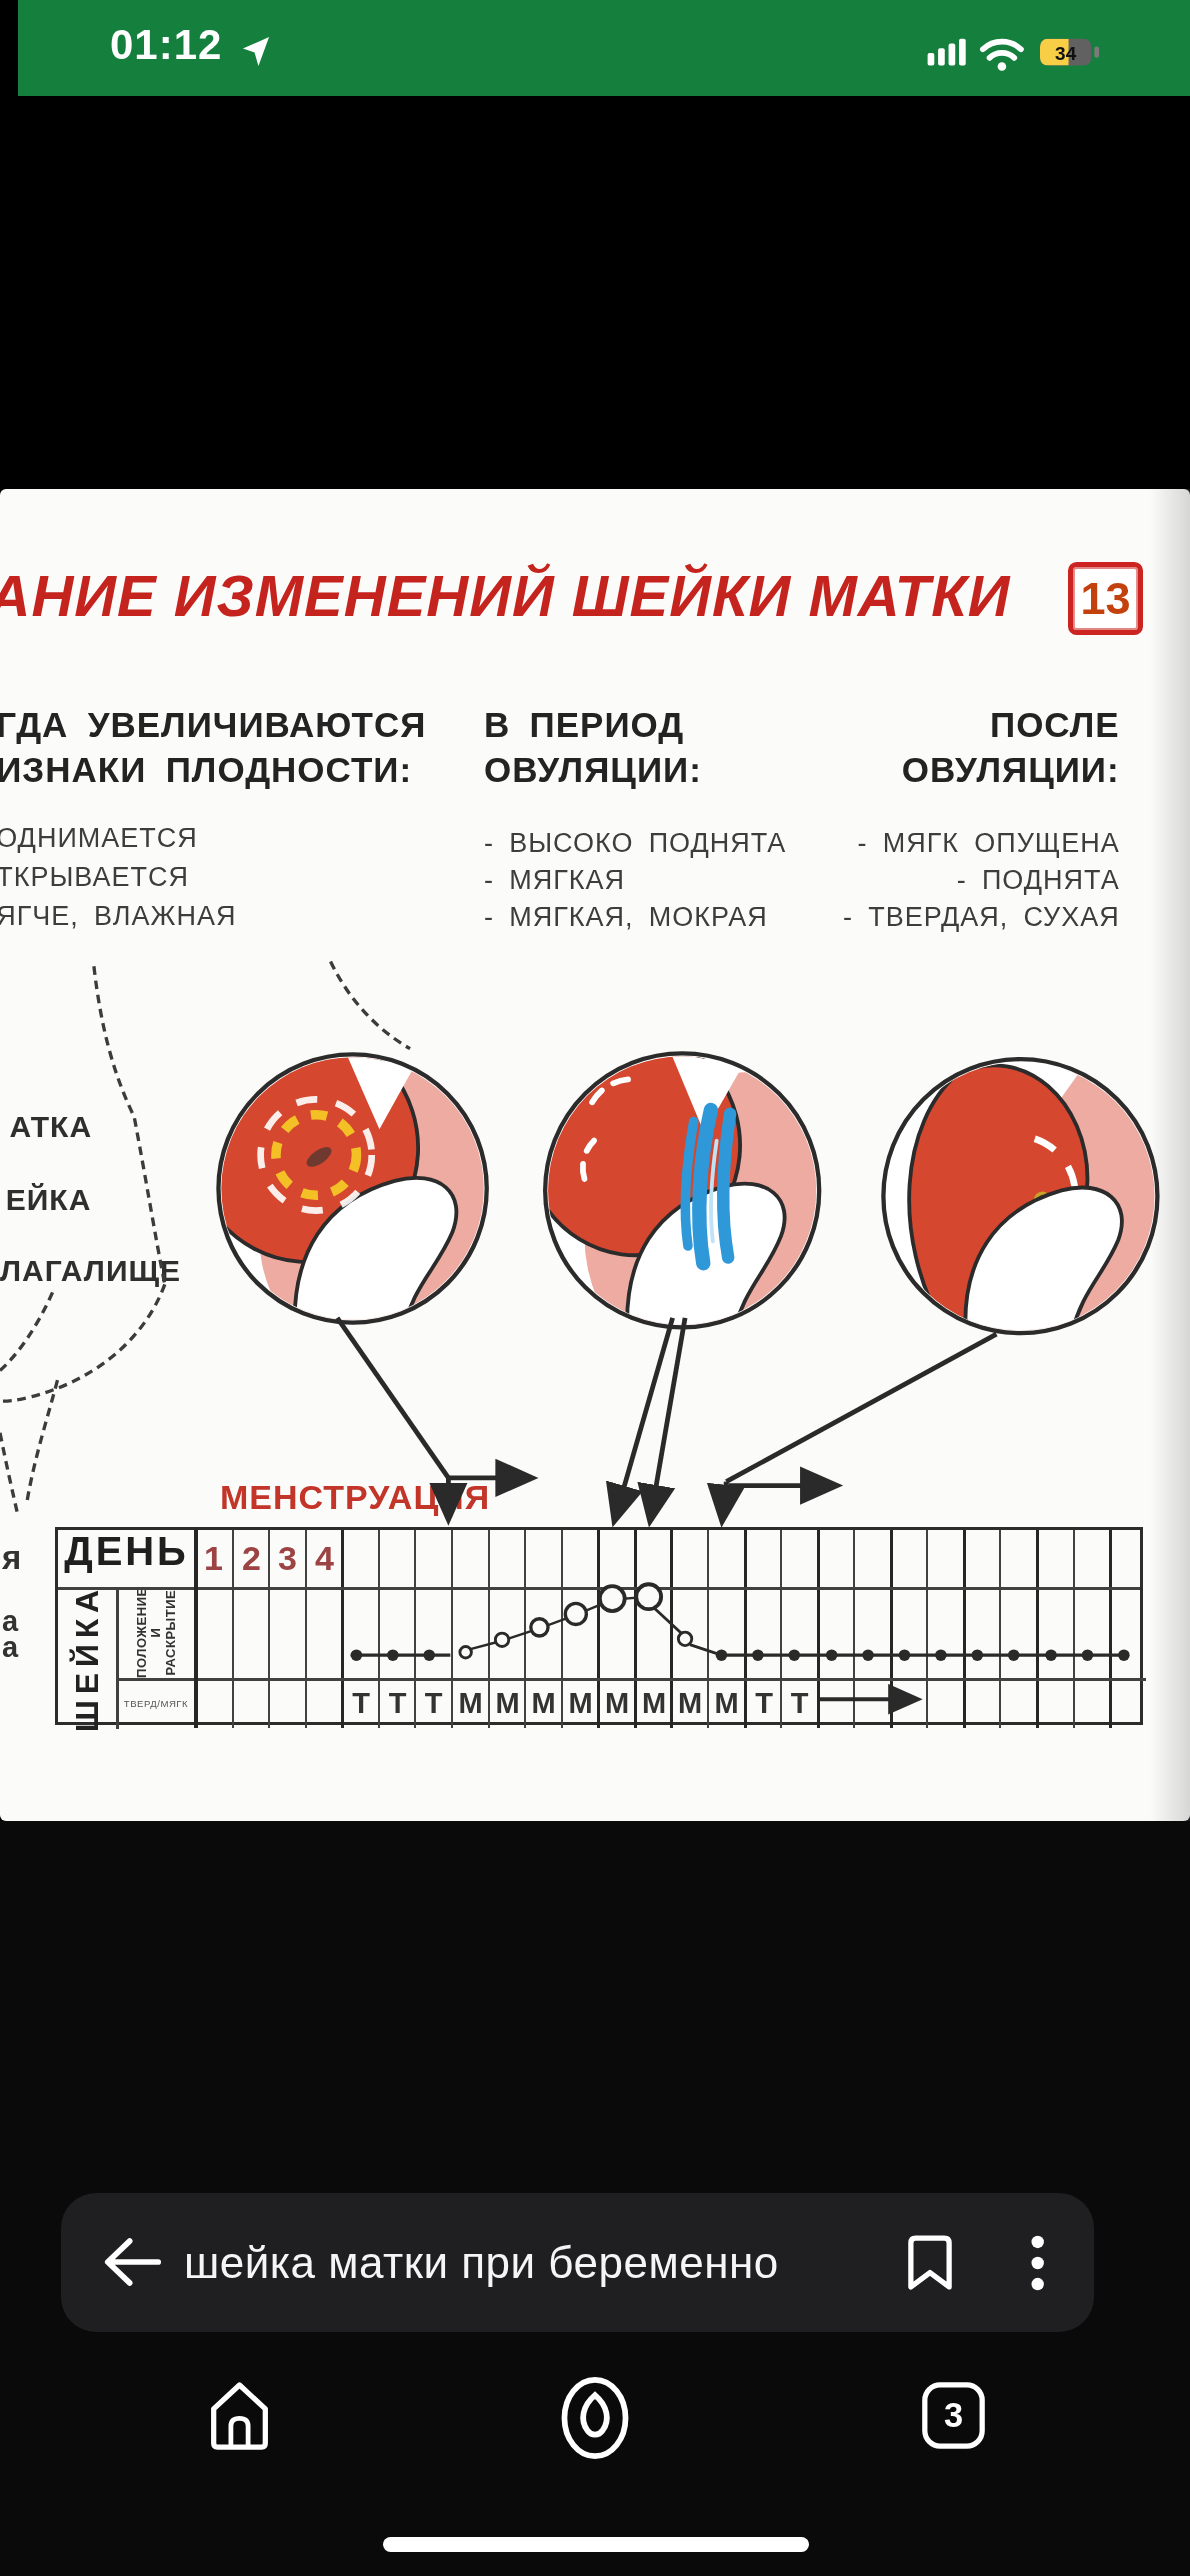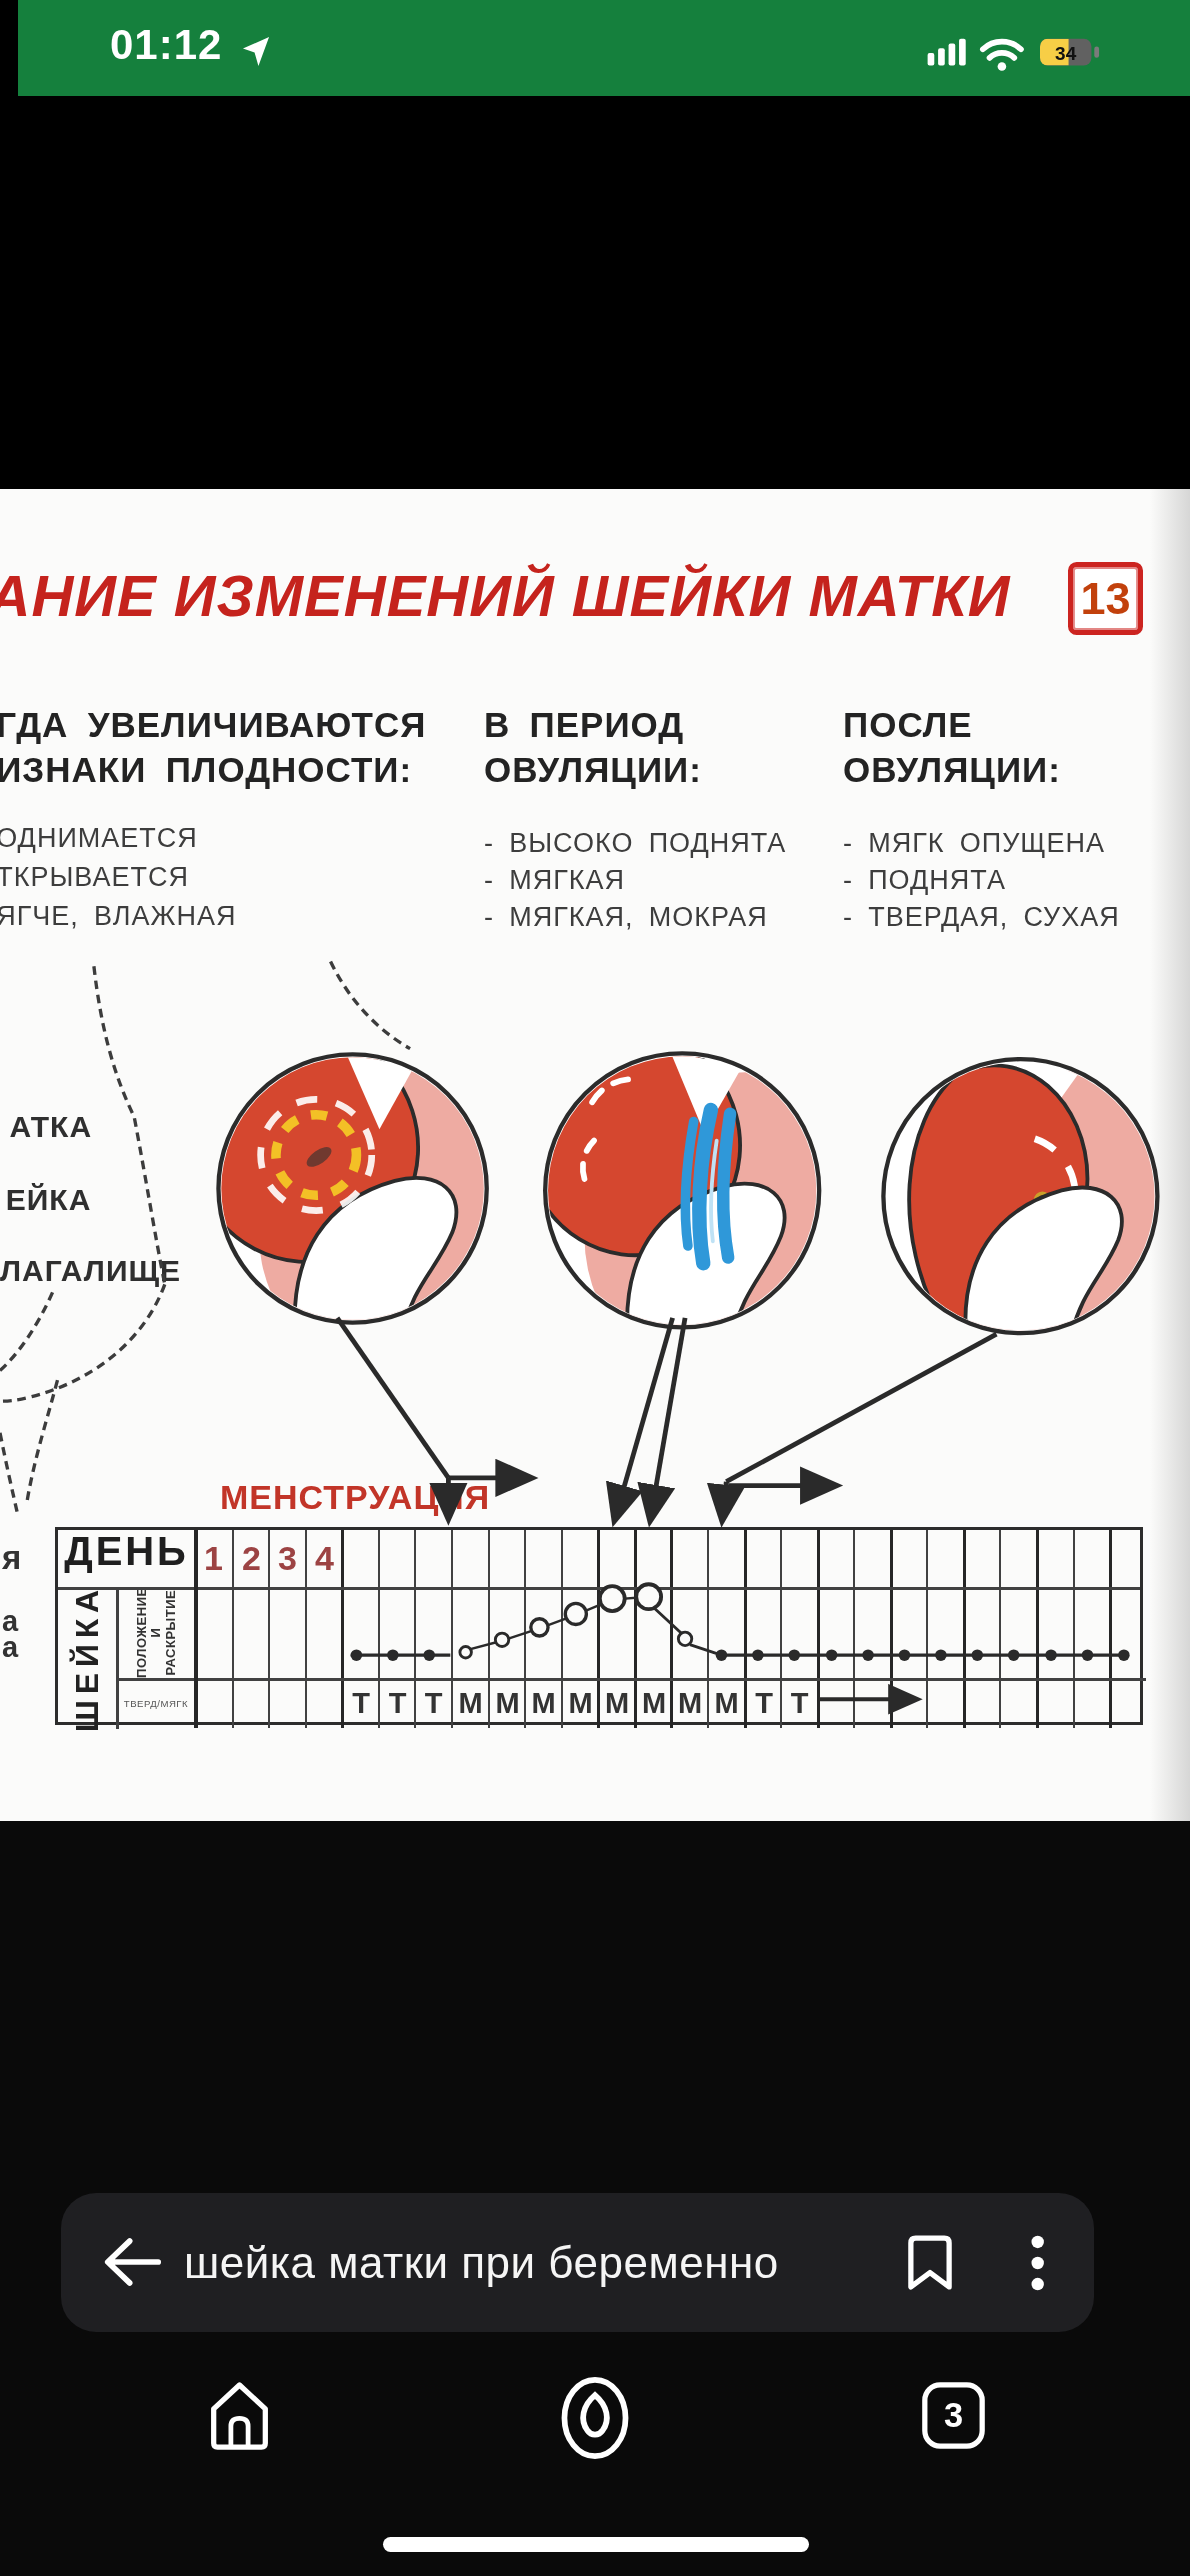--- a/index.html
+++ b/index.html
@@ -10,34 +10,34 @@
   .statusbar{position:absolute;left:18px;top:0;width:1190px;height:96px;background:#15803d;}
   .time{position:absolute;left:92px;top:21px;font-size:42px;font-weight:bold;color:#fff;letter-spacing:1px;}
   .loc-icon{position:absolute;left:224px;top:36px;}
   .sb-icons{position:absolute;left:909px;top:35px;}
 
   
   .black-top{position:absolute;left:0;top:96px;width:1190px;height:393px;background:#000;}
   .black-bottom{position:absolute;left:0;top:1821px;width:1190px;height:755px;background:#0a0a0a;}
 
   
-  .poster{position:absolute;left:0;top:489px;width:1190px;height:1332px;background:#fbfbfa;}
+  .poster{position:absolute;left:0;top:489px;width:1190px;height:1332px;background:#fbfbfa;border-radius:6px;}
   .poster::after{content:"";position:absolute;right:0;top:0;width:40px;height:100%;
     background:linear-gradient(to right,rgba(0,0,0,0),rgba(120,120,120,.28));pointer-events:none;}
   .p-title{position:absolute;left:-11.5px;top:73px;font-size:58px;font-weight:bold;font-style:italic;
     color:#c5231d;white-space:nowrap;letter-spacing:1px;}
   .p-badge{position:absolute;left:1068px;top:73px;width:75px;height:73px;border:5.8px solid #cc2420;
     border-radius:8.6px;box-shadow:inset 0 0 0 1.9px rgba(204,36,32,.55);display:flex;align-items:center;
     justify-content:center;font-size:45px;font-weight:bold;color:#c2410c;background:#fff;}
   .p-col{position:absolute;white-space:nowrap;}
   .p-col .h{font-size:35px;font-weight:bold;color:#232323;line-height:45px;letter-spacing:1px;word-spacing:8.6px;}
   .p-col .i{font-size:27px;color:#3d3d3d;line-height:37px;letter-spacing:1px;word-spacing:6.7px;font-weight:500;}
   .col1{left:-3.8px;top:213px;}
   .col2{left:484px;top:213px;}
-  .col3{left:843px;top:213px;}
+  .col3{left:843px;top:213px;text-align:right;}
   .col1 .i{line-height:39px;}
   .anat{position:absolute;font-size:30px;font-weight:600;color:#2f2f2f;letter-spacing:1px;}
   .frag{position:absolute;font-weight:bold;color:#333;}
   .menstr{position:absolute;left:220px;top:989px;font-size:34px;font-weight:bold;color:#c23528;letter-spacing:1px;}
 
   .art{position:absolute;left:0;top:0;width:1190px;height:1332px;pointer-events:none;z-index:5;}
 
   
   .ptable{position:absolute;left:55px;top:1038px;width:1088px;height:198px;border:3.8px solid #2c2c2c;background:transparent;z-index:2;}
   .ptable .hline{position:absolute;height:2.9px;background:#414141;}

